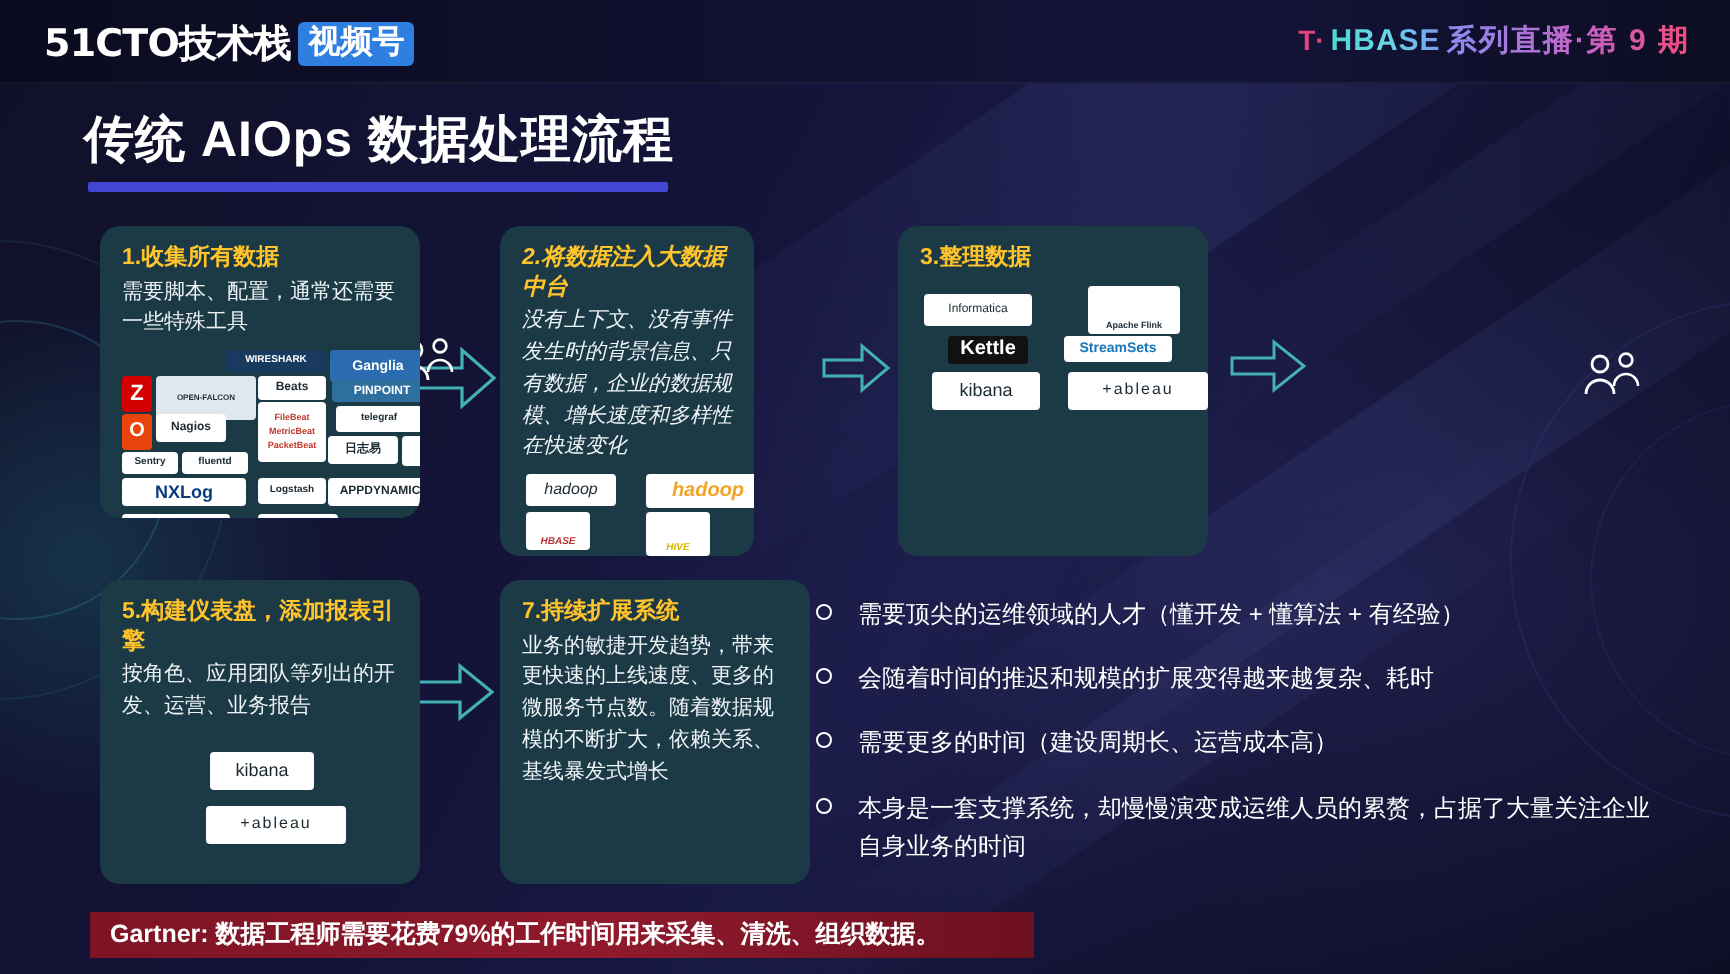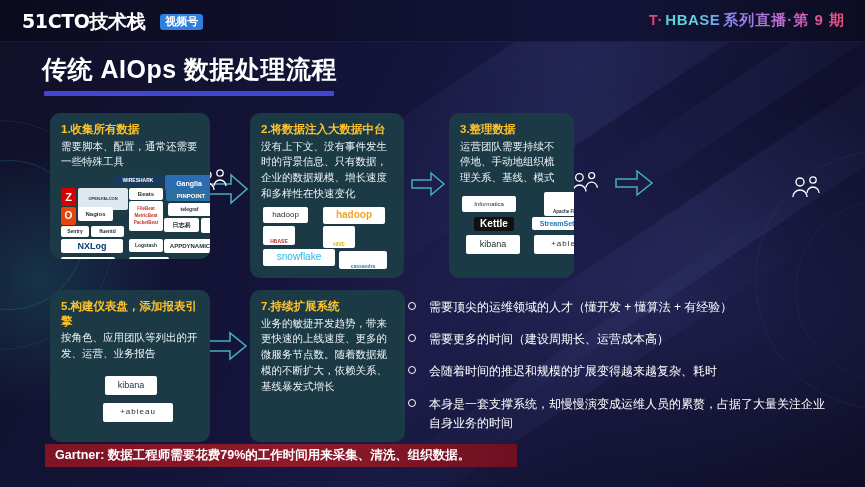--- a/index.html
+++ b/index.html
@@ -51,22 +51,22 @@
   }
   .brand {
     position: absolute; left: 22px; top: 9px;
     display: flex; align-items: center; gap: 3px; text-align: center;
   }
   .brand-text {
     color: #ffffff; font-size: 19px; font-weight: bold; letter-spacing: -0.4px;
     font-family: "DejaVu Sans", sans-serif;
   }
   .brand-badge {
-    background: #2f7fe0; color: #ffffff; font-size: 11px; font-weight: bold;
-    padding: 1px 5px 2px; border-radius: 3px; margin-left: 12px; line-height: 1.2;
+    background: #2f7fe0; color: #ffffff; font-size: 16px; font-weight: bold;
+    padding: 1px 5px 2px; border-radius: 3px; margin-left: 1px; line-height: 1.2;
   }
   .ttalk {
     position: absolute; right: 20px; top: 11px;
     display: flex; align-items: baseline; gap: 3px;
     font-size: 15px; font-weight: bold; white-space: nowrap;
   }
   .tt-mark { color:#e0457b; font-size: 14px; letter-spacing: 0px; }
   .tt-talk {
     background: linear-gradient(90deg, #4fd5d0 0%, #67d9e8 50%, #7a9cf0 100%);
     -webkit-background-clip: text; background-clip: text; color: transparent;
@@ -126,21 +126,21 @@
   }
   .bullet { display: flex; align-items: flex-start; margin-bottom: 13px; }
   .bullet-dot {
     width: 8px; height: 8px; border: 1.4px solid #ffffff; border-radius: 50%;
     margin-right: 13px; margin-top: 4px; flex: 0 0 auto;
   }
   .bullet-text { color: #ffffff; font-size: 12px; line-height: 1.6; }
 
   
   .footer {
-    position: absolute; left: 45px; top: 444px; width: 472px; height: 23px;
+    position: absolute; left: 45px; top: 456px; width: 472px; height: 23px;
     background: linear-gradient(90deg, #7e1424 0%, #8f1a2c 55%, #6d1020 100%);
     display: flex; align-items: center; padding-left: 10px;
   }
   .footer-text { color: #ffffff; font-size: 12.5px; font-weight: bold; white-space: nowrap; }
 </style>
 </head>
 <body>
 
 <div class="slide">
   <div class="streak s1"></div>
@@ -249,36 +249,35 @@
       <div class="logo" style="left:103px;top:43px;width:35px;height:14px;font-size:6px;">日志易</div>
       <div class="logo" style="left:140px;top:43px;width:16px;height:15px;"></div>
       <div class="logo navy" style="left:0;top:64px;width:62px;height:14px;font-size:9px;background:#ffffff;color:#0b3c7a;">NXLog</div>
       <div class="logo" style="left:68px;top:64px;width:34px;height:13px;font-size:5px;">Logstash</div>
       <div class="logo" style="left:103px;top:64px;width:56px;height:14px;font-size:6px;">APPDYNAMICS</div>
       <div class="logo" style="left:0;top:82px;width:54px;height:14px;font-size:6px;font-weight:normal;">网管类软件</div>
       <div class="logo" style="left:68px;top:82px;width:40px;height:17px;font-size:5px;color:#888;">· · · · ·</div>
     </div>
   </div>
 
-  <div class="card" style="left:250px; top:113px; width:154px; height:165px;">
+  <div class="card" style="left:250px; top:113px; width:127px; height:165px;font-style:italic;">
     <div class="card-title">2.将数据注入大数据中台</div>
     <div class="card-desc">没有上下文、没有事件发生时的背景信息、只有数据，企业的数据规模、增长速度和多样性在快速变化</div>
     <div class="logos" style="height:64px;">
       <div class="logo" style="left:2px;top:0;width:45px;height:16px;font-size:8px;font-weight:normal;">hadoop</div>
       <div class="logo" style="left:62px;top:0;width:62px;height:17px;font-size:10px;color:#f0a52a;background:#ffffff;">hadoop</div>
       <div class="logo" style="left:2px;top:19px;width:32px;height:19px;font-size:5px;color:#b33;align-items:flex-end;padding-bottom:1px;">HBASE</div>
       <div class="logo" style="left:62px;top:19px;width:32px;height:22px;font-size:5px;color:#d7b800;align-items:flex-end;padding-bottom:1px;">HIVE</div>
       <div class="logo" style="left:2px;top:42px;width:72px;height:17px;font-size:10px;color:#29b5e8;font-weight:normal;">snowflake</div>
       <div class="logo" style="left:78px;top:44px;width:48px;height:18px;font-size:5px;color:#1287c4;align-items:flex-end;">cassandra</div>
     </div>
   </div>
 
-  <div class="card" style="left:449px; top:113px; width:125px; height:165px;">
+  <div class="card" style="left:449px; top:113px; width:155px; height:165px;">
     <div class="card-title">3.整理数据</div>
-    <div class="card-desc">运营团队需要持续不停地、手动地组织梳理关系、基线、模式</div>
     <div class="logos" style="height:62px; margin-top:10px;">
       <div class="logo" style="left:2px;top:0;width:54px;height:16px;font-size:6px;font-weight:normal;">Informatica</div>
       <div class="logo" style="left:84px;top:-4px;width:46px;height:24px;font-size:4.5px;align-items:flex-end;padding-bottom:1px;">Apache Flink</div>
       <div class="logo dark" style="left:14px;top:21px;width:40px;height:14px;font-size:10px;">Kettle</div>
       <div class="logo" style="left:72px;top:21px;width:54px;height:13px;font-size:7px;color:#1878b9;">StreamSets</div>
       <div class="logo" style="left:6px;top:39px;width:54px;height:19px;font-size:9px;font-weight:normal;">kibana</div>
       <div class="logo" style="left:74px;top:39px;width:70px;height:19px;font-size:8px;font-weight:normal;letter-spacing:1px;">+ableau</div>
     </div>
   </div>
 
@@ -297,25 +296,25 @@
     <div class="card-desc">业务的敏捷开发趋势，带来更快速的上线速度、更多的微服务节点数。随着数据规模的不断扩大，依赖关系、基线暴发式增长</div>
   </div>
 
   <div class="bullets">
     <div class="bullet">
       <div class="bullet-dot"></div>
       <div class="bullet-text">需要顶尖的运维领域的人才（懂开发 + 懂算法 + 有经验）</div>
     </div>
     <div class="bullet">
       <div class="bullet-dot"></div>
-      <div class="bullet-text">需要更多的时间（建设周期长、运营成本高）</div>
+      <div class="bullet-text">会随着时间的推迟和规模的扩展变得越来越复杂、耗时</div>
     </div>
     <div class="bullet">
       <div class="bullet-dot"></div>
-      <div class="bullet-text">会随着时间的推迟和规模的扩展变得越来越复杂、耗时</div>
+      <div class="bullet-text">需要更多的时间（建设周期长、运营成本高）</div>
     </div>
     <div class="bullet">
       <div class="bullet-dot"></div>
       <div class="bullet-text" style="padding-left:0;">本身是一套支撑系统，却慢慢演变成运维人员的累赘，占据了大量关注企业自身业务的时间</div>
     </div>
   </div>
 
   <div class="footer">
     <span class="footer-text">Gartner: 数据工程师需要花费79%的工作时间用来采集、清洗、组织数据。</span>
   </div>

